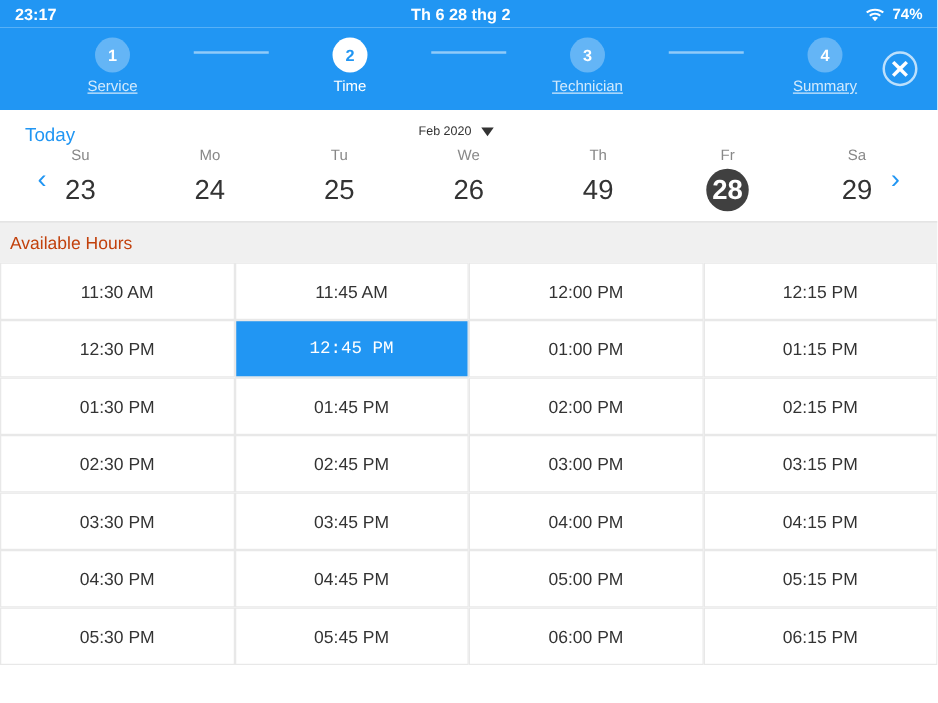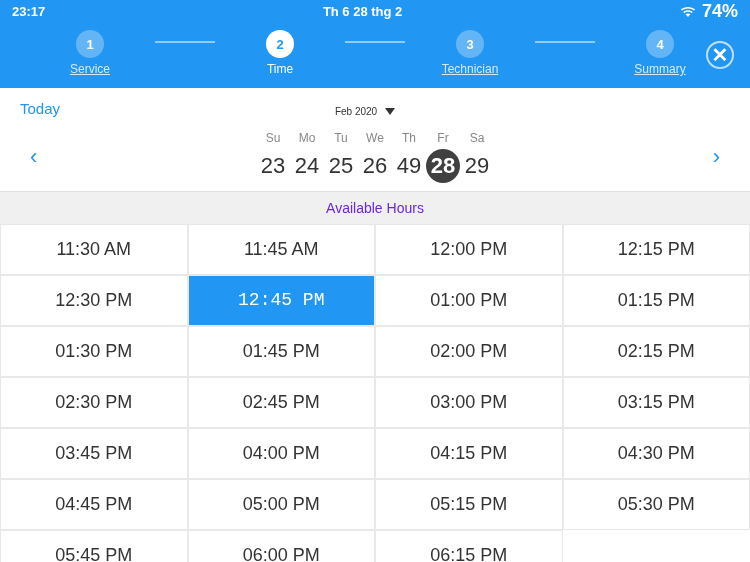--- a/index.html
+++ b/index.html
@@ -21,21 +21,21 @@
       padding: 0 12px;
       height: 22px;
       color: white;
       font-size: 13px;
       font-weight: 600;
     }
     .status-icons {
       display: flex;
       align-items: center;
       gap: 6px;
-      font-size: 18px;
+      font-size: 12px;
     }
 
     
     .step-header {
       background: #2196F3;
       padding: 8px 0 12px;
       display: flex;
       justify-content: center;
       align-items: center;
       position: relative;
@@ -104,23 +104,23 @@
       margin-bottom: 22px;
     }
 
     
     .calendar-section {
       background: white;
       padding: 12px 20px 8px;
     }
     .calendar-top {
       display: flex;
-      align-items: flex-end;
+      align-items: flex-start;
       justify-content: space-between;
-      margin-bottom: 14px;
+      margin-bottom: 0;
     }
     .today-btn {
       color: #2196F3;
       font-size: 15px;
       font-weight: 500;
       cursor: pointer;
     }
     .month-selector {
       display: flex;
       align-items: center;
@@ -147,21 +147,21 @@
     .nav-arrow {
       color: #2196F3;
       font-size: 22px;
       cursor: pointer;
       padding: 0 10px;
       user-select: none;
     }
     .days-row {
       display: flex;
       flex: 1;
-      justify-content: center;
+      justify-content: space-between;
     }
     .day-item {
       display: flex;
       flex-direction: column;
       align-items: center;
       gap: 4px;
       cursor: pointer;
     }
     .day-name {
       font-size: 12px;
@@ -180,37 +180,36 @@
     }
     .day-item.active .day-num {
       background: #404040;
       color: white;
       font-weight: 600;
     }
 
     
     .available-header {
       background: #f0f0f0;
-      text-align: center;
       padding: 8px;
       font-size: 14px;
-      color: #6d28d9;
+      color: #c2410c;
       border-top: 1px solid #e0e0e0;
     }
 
     
     .time-grid {
       display: grid;
       grid-template-columns: repeat(4, 1fr);
     }
     .time-cell {
       border: 1px solid #e8e8e8;
       padding: 14px 10px;
       text-align: center;
-      font-size: 18px;
+      font-size: 14px;
       color: #333;
       cursor: pointer;
       background: white;
     }
     .time-cell.selected {
       background: #2196F3;
       color: white;
       font-family: Liberation Mono, monospace;
     }
   </style>
@@ -317,20 +316,21 @@
     <div class="time-cell">01:00 PM</div>
     <div class="time-cell">01:15 PM</div>
     <div class="time-cell">01:30 PM</div>
     <div class="time-cell">01:45 PM</div>
     <div class="time-cell">02:00 PM</div>
     <div class="time-cell">02:15 PM</div>
     <div class="time-cell">02:30 PM</div>
     <div class="time-cell">02:45 PM</div>
     <div class="time-cell">03:00 PM</div>
     <div class="time-cell">03:15 PM</div>
+    <div class="time-cell">03:30 PM</div>
     <div class="time-cell">03:45 PM</div>
     <div class="time-cell">04:00 PM</div>
     <div class="time-cell">04:15 PM</div>
     <div class="time-cell">04:30 PM</div>
     <div class="time-cell">04:45 PM</div>
     <div class="time-cell">05:00 PM</div>
     <div class="time-cell">05:15 PM</div>
     <div class="time-cell">05:30 PM</div>
     <div class="time-cell">05:45 PM</div>
     <div class="time-cell">06:00 PM</div>

